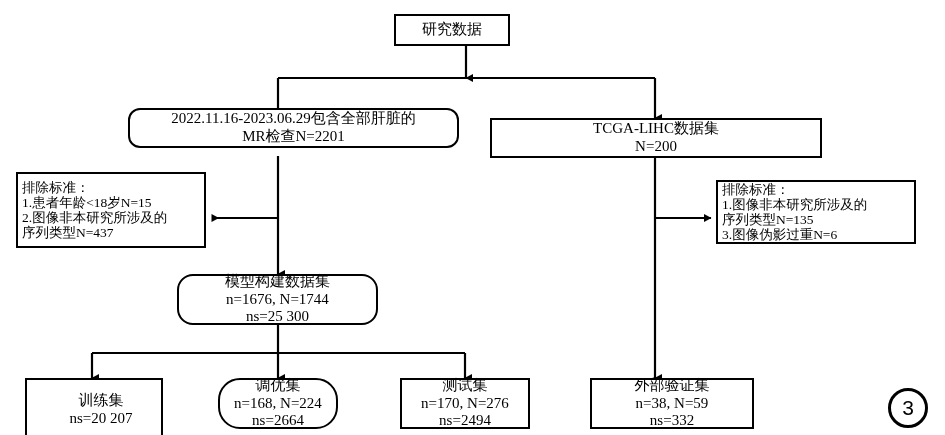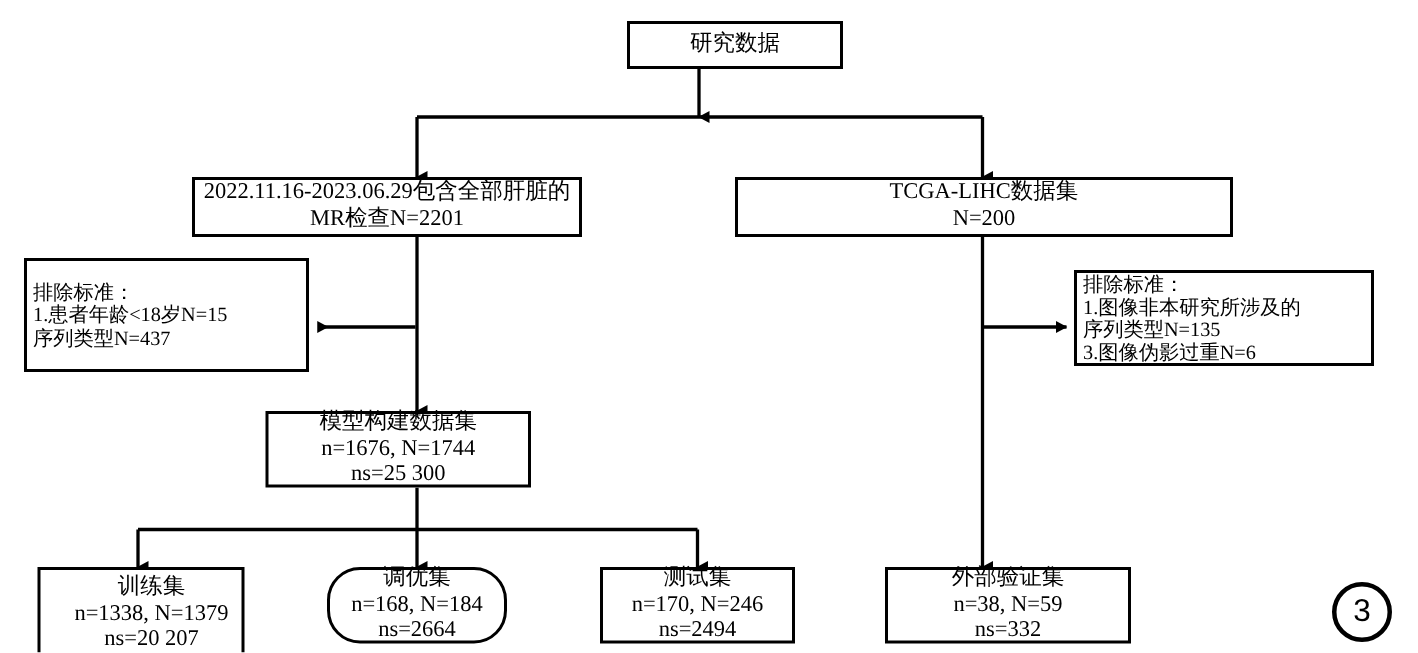--- a/index.html
+++ b/index.html
@@ -102,68 +102,68 @@
       <path d="M656,218 L711,218" marker-end="url(#arrow-right)"></path>
 
       <path d="M278,325 L278,353"></path>
       <path d="M92,353 L465,353"></path>
       <path d="M92,353 L92,378" marker-end="url(#arrow-down)"></path>
       <path d="M278,353 L278,378" marker-end="url(#arrow-down)"></path>
       <path d="M465,353 L465,378" marker-end="url(#arrow-down)"></path>
     </g>
   </svg>
 
-  <div class="box" style="left:418px; top:14px; width:144px; height:32px;">
+  <div class="box" style="left:394px; top:14px; width:116px; height:32px;">
     <div class="line">研究数据</div>
   </div>
 
-  <div class="box" style="left:128px; top:118px; width:260px; height:40px;">
+  <div class="box" style="left:128px; top:108px; width:331px; height:40px;border-radius:12px;">
     <div class="line">2022.11.16-2023.06.29包含全部肝脏的</div>
     <div class="line">MR检查N=2201</div>
   </div>
 
   <div class="box" style="left:490px; top:118px; width:332px; height:40px;">
     <div class="line">TCGA-LIHC数据集</div>
     <div class="line">N=200</div>
   </div>
 
   <div class="box left-align" style="left:16px; top:172px; width:190px; height:76px;">
     <div class="line">排除标准：</div>
     <div class="line">1.患者年龄&lt;18岁N=15</div>
+    <div class="line">2.图像非本研究所涉及的</div>
     <div class="line">序列类型N=437</div>
   </div>
 
   <div class="box left-align" style="left:716px; top:180px; width:200px; height:64px;">
     <div class="line">排除标准：</div>
     <div class="line">1.图像非本研究所涉及的</div>
     <div class="line">序列类型N=135</div>
     <div class="line">3.图像伪影过重N=6</div>
   </div>
 
-  <div class="box" style="left:177px; top:274px; width:177px; height:51px;">
+  <div class="box" style="left:177px; top:274px; width:201px; height:51px;border-radius:16px;">
     <div class="line">模型构建数据集</div>
     <div class="line">n=1676, N=1744</div>
     <div class="line">ns=25 300</div>
   </div>
 
   <div class="box" style="left:25px; top:378px; width:138px; height:63px;padding-left:14px;">
     <div class="line">训练集</div>
-    <div class="line">n=1338, N=1379</div>
     <div class="line">ns=20 207</div>
   </div>
 
   <div class="box" style="left:218px; top:378px; width:120px; height:51px;border-radius:22px;">
     <div class="line">调优集</div>
-    <div class="line">n=168, N=184</div>
+    <div class="line">n=168, N=224</div>
     <div class="line">ns=2664</div>
   </div>
 
   <div class="box" style="left:400px; top:378px; width:130px; height:51px;">
     <div class="line">测试集</div>
-    <div class="line">n=170, N=246</div>
+    <div class="line">n=170, N=276</div>
     <div class="line">ns=2494</div>
   </div>
 
   <div class="box" style="left:590px; top:378px; width:164px; height:51px;">
     <div class="line">外部验证集</div>
     <div class="line">n=38, N=59</div>
     <div class="line">ns=332</div>
   </div>
 
   <div class="fignum" style="left:888px; top:388px;">

